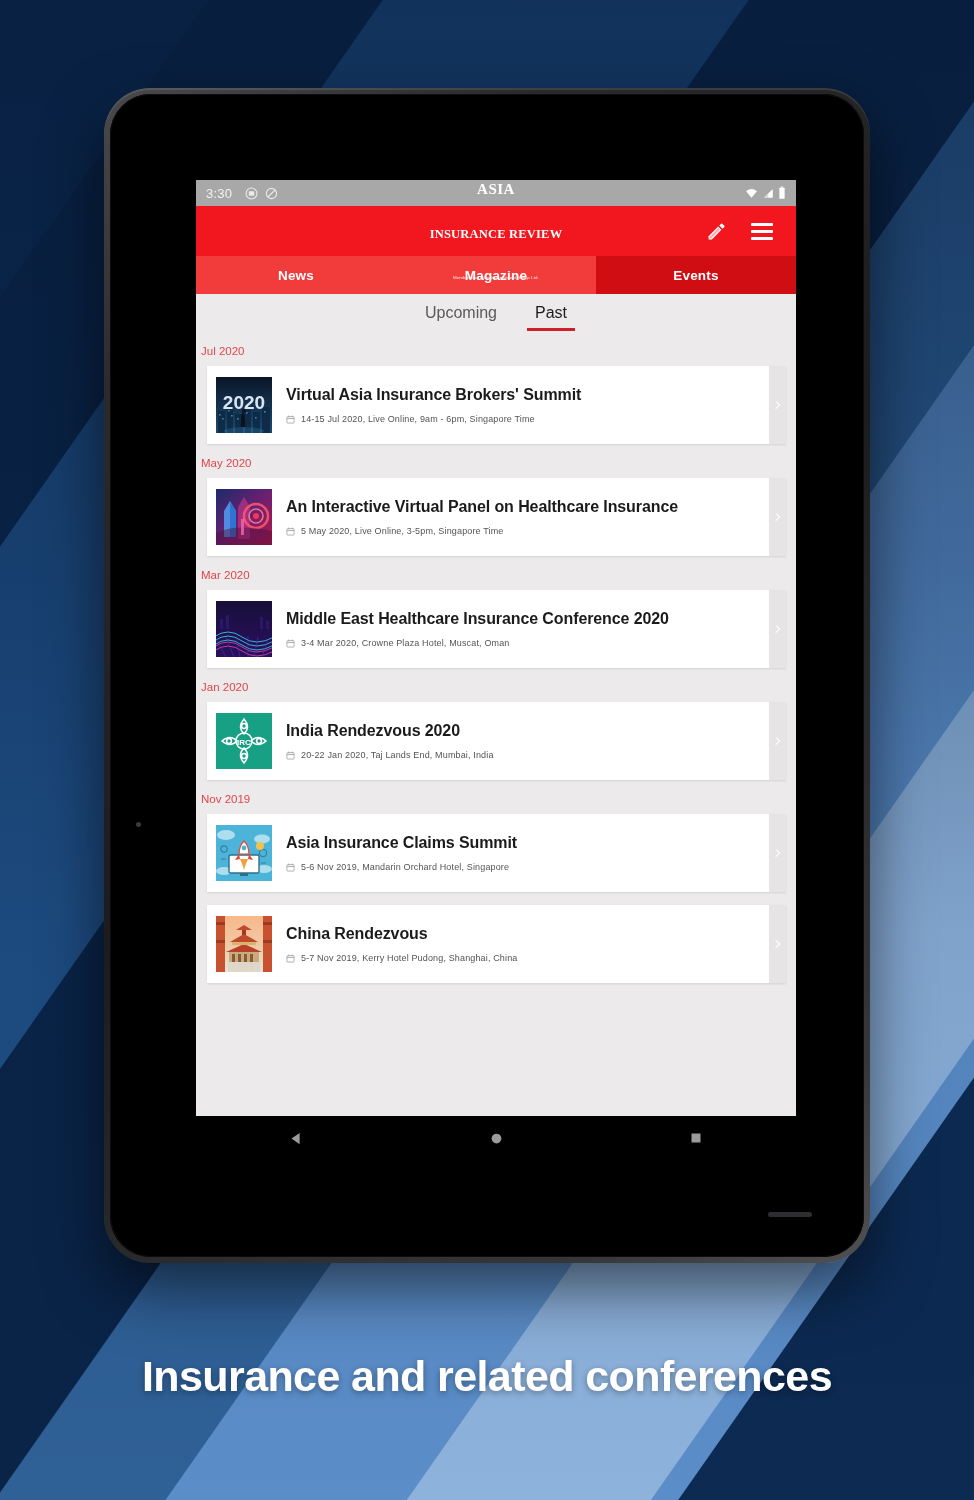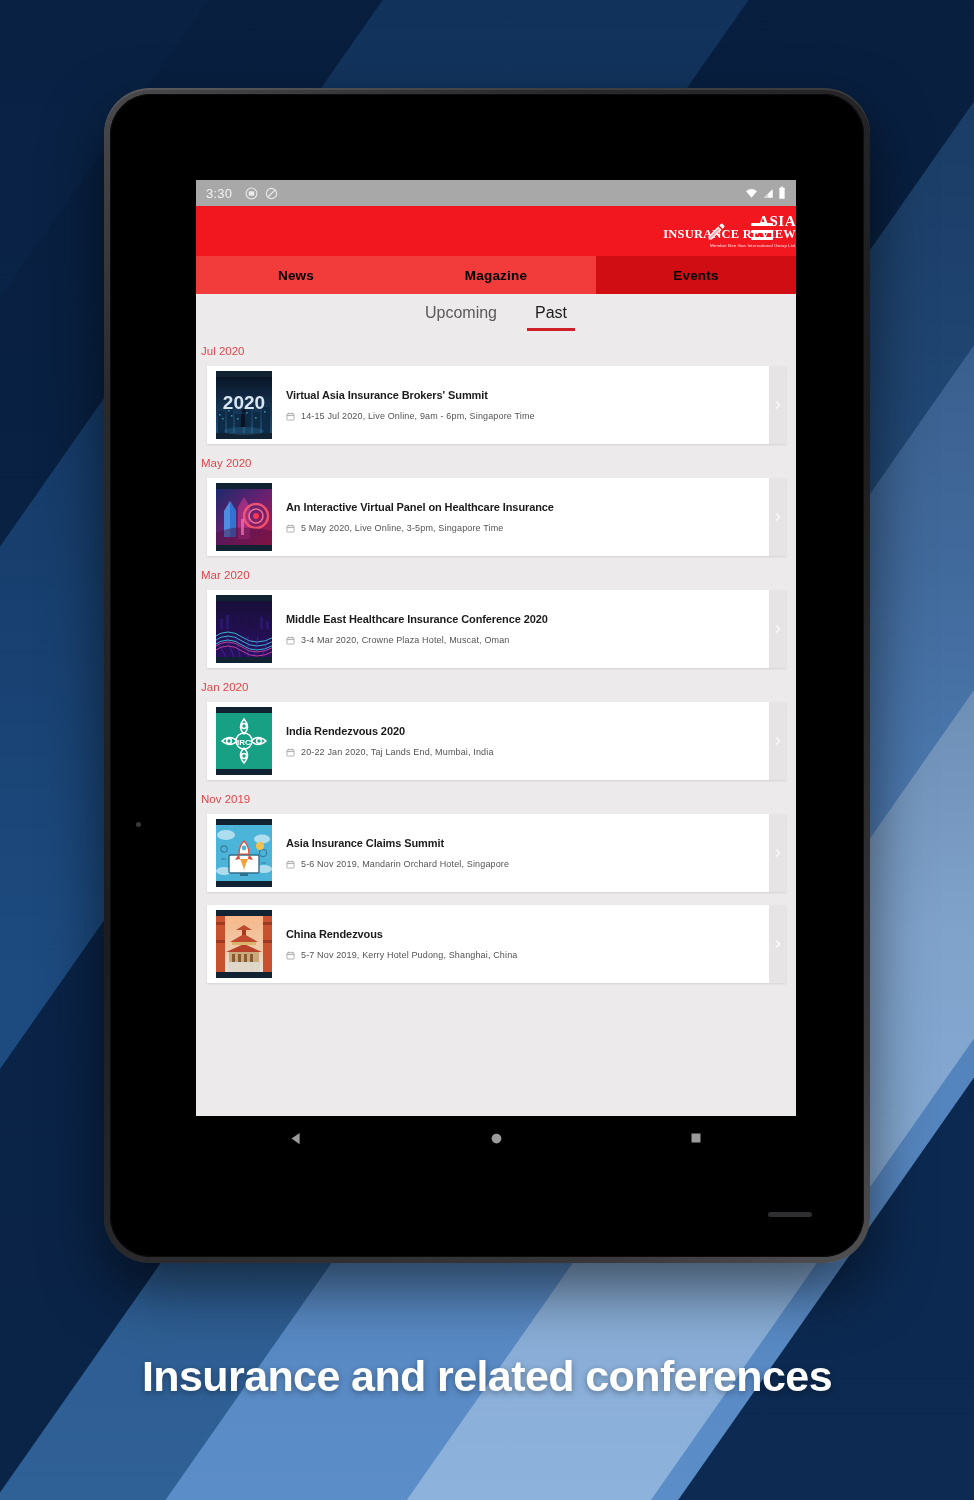--- a/index.html
+++ b/index.html
@@ -148,23 +148,24 @@
     display: flex;
     align-items: center;
     position: relative;
     flex: 0 0 auto;
   }
   #logo-block {
     position: absolute;
     left: 0; right: 0;
     display: flex;
     flex-direction: column;
-    align-items: flex-end;
+    align-items: center;
     justify-content: center;
     pointer-events: none;
+    gap: 32px;
   }
   #logo-line1 {
     color: #fff;
     font-family: "Liberation Serif", serif;
     font-size: 15px;
     font-weight: 700;
     letter-spacing: .5px;
     line-height: 14px;
   }
   #logo-line2 {
@@ -203,21 +204,21 @@
     height: 38px;
     display: flex;
     flex: 0 0 auto;
   }
   .main-tab {
     flex: 1;
     display: flex;
     align-items: center;
     justify-content: center;
     background: #f23b3b;
-    color: #000000;
+    color: #ffffff;
     font-size: 13.5px;
     font-weight: 700;
     letter-spacing: .2px;
     cursor: pointer;
   }
   .main-tab.active { background: #d10d14; }
 
   
   #sub-tabs {
     height: 38px;
@@ -260,34 +261,34 @@
     background: #fff;
     margin: 0 10px 0 11px;
     height: 78px;
     display: flex;
     align-items: center;
     position: relative;
     box-shadow: 0 1px 2px rgba(0,0,0,.10);
     cursor: pointer;
   }
   .thumb {
-    width: 56px; height: 68px;
+    width: 56px; height: 56px;
     margin-left: 9px;
     flex: 0 0 auto;
     overflow: hidden;
     background: #123;
   }
   .thumb svg { display:block; width: 100%; height: 100%; }
   .ev-text {
     flex: 1 1 auto;
     min-width: 0;
     padding: 0 14px 0 14px;
   }
   .ev-title {
-    font-size: 11px;
+    font-size: 16px;
     font-weight: 700;
     color: #1b1b1b;
     letter-spacing: -.1px;
     margin-bottom: 10px;
     white-space: nowrap;
     overflow: hidden;
     text-overflow: ellipsis;
   }
   .ev-meta {
     display: flex;

